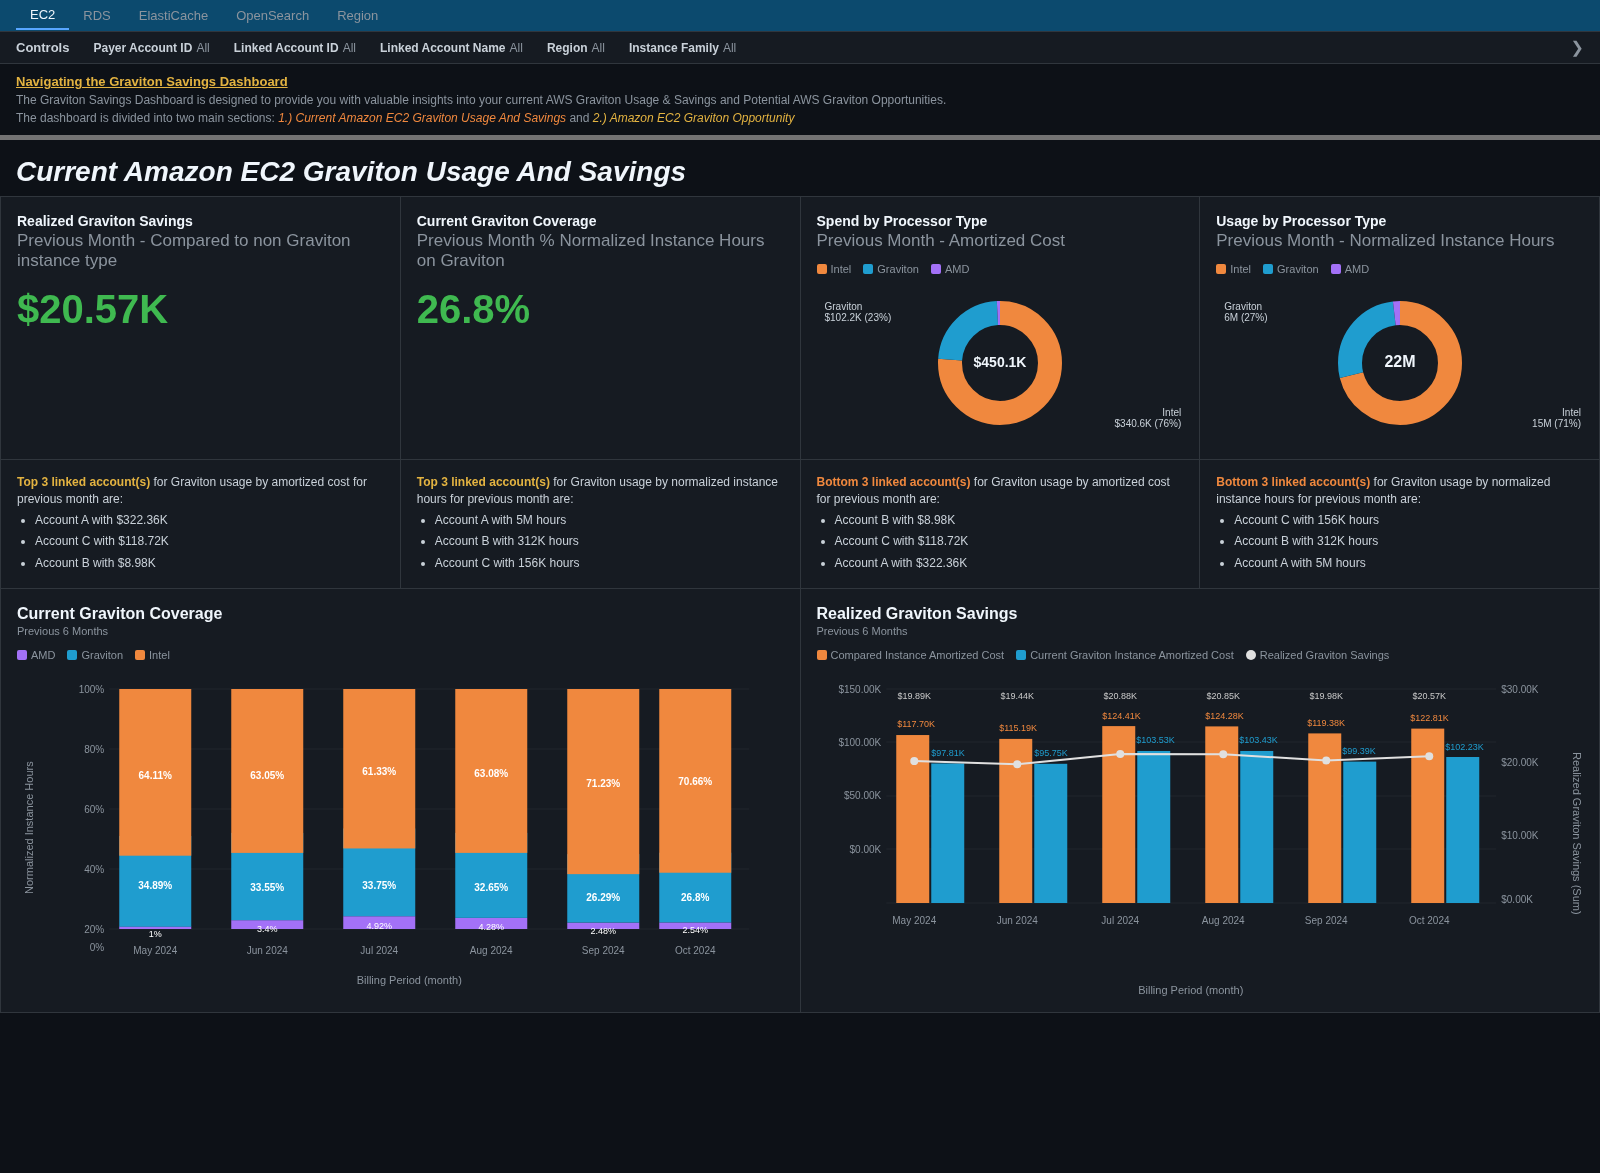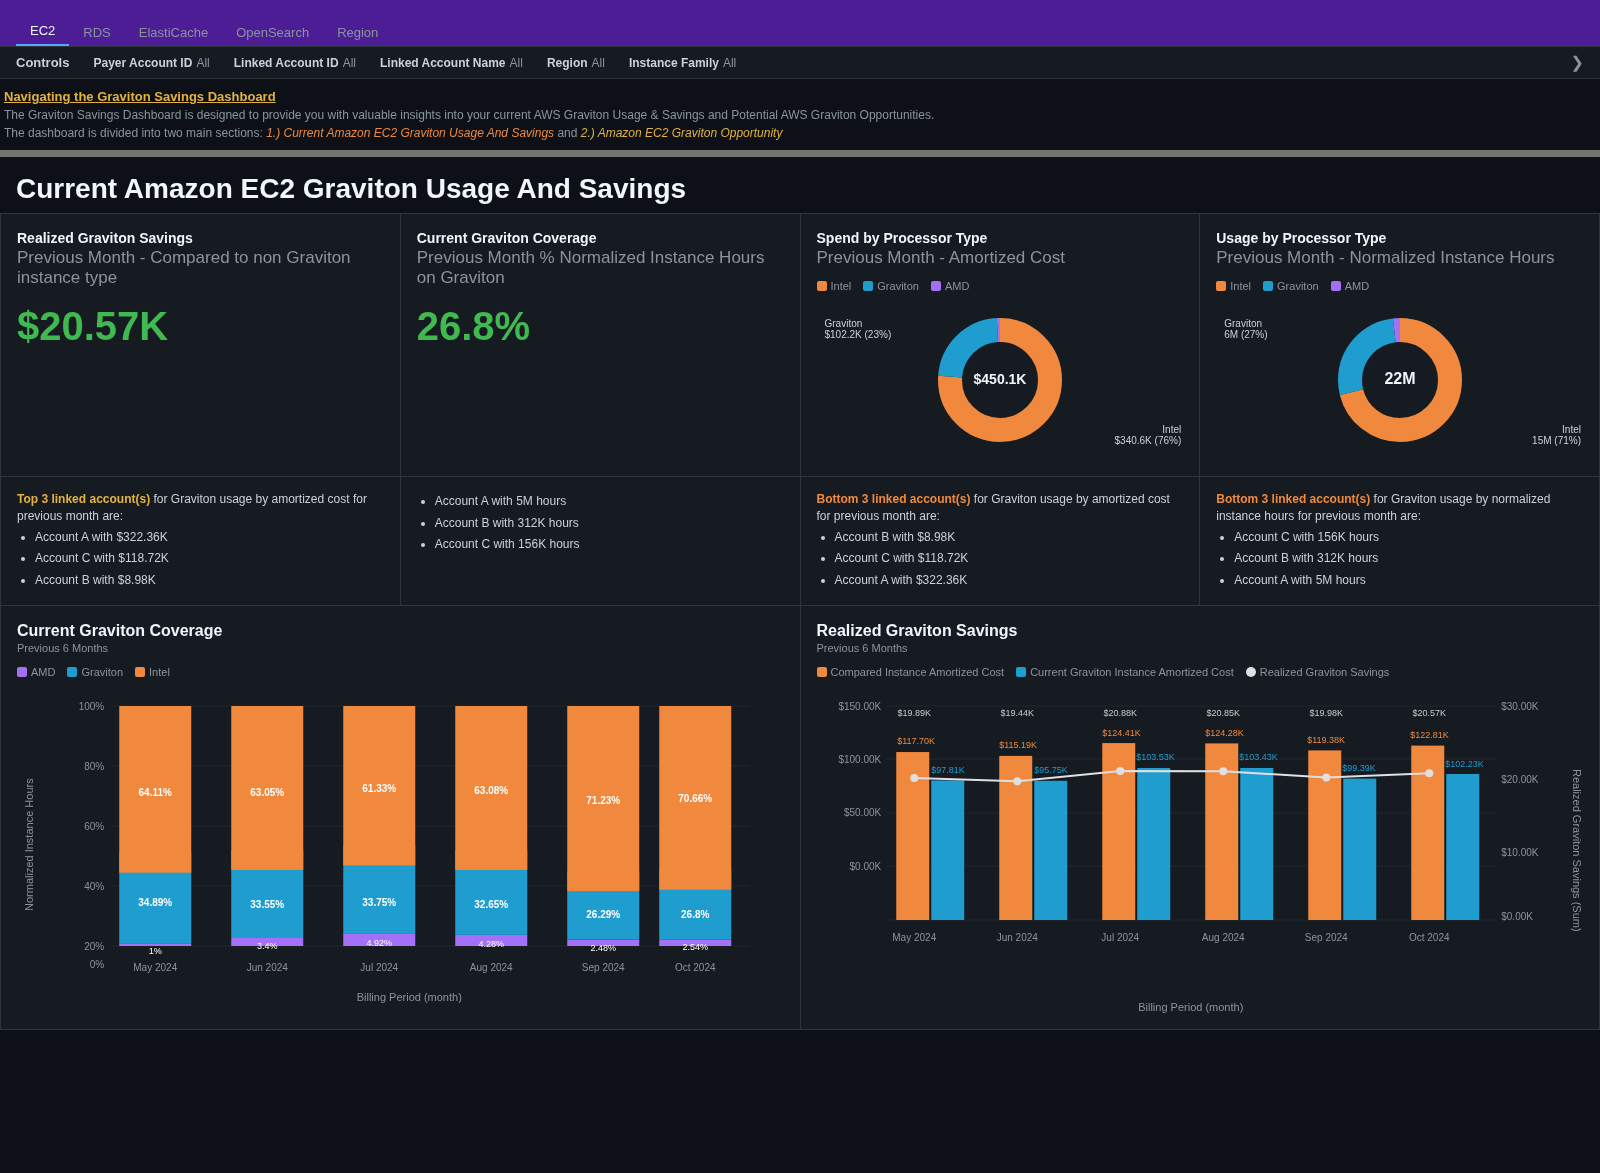--- a/index.html
+++ b/index.html
@@ -7,26 +7,26 @@
       background: #0d1117;
       color: #c9d1d9;
       font-family: 'Segoe UI', Arial, sans-serif;
       font-size: 12px;
       min-height: 1173px;
       width: 1600px;
       overflow-x: hidden;
     }
     
     .top-nav {
-      background: #4c1d95;
+      background: #0c4a6e;
       border-bottom: 1px solid #30363d;
       display: flex;
-      align-items: flex-end;
+      align-items: center;
       padding: 0 16px;
-      height: 47px;
+      height: 32px;
     }
     .top-nav .tab {
       padding: 6px 14px;
       cursor: pointer;
       color: #8b949e;
       font-size: 13px;
     }
     .top-nav .tab.active {
       color: #f0f6fc;
       border-bottom: 2px solid #58a6ff;
@@ -51,42 +51,43 @@
     .filter-bar .filter-item .label { color: #c9d1d9; font-weight: 600; }
     .filter-bar .expand-icon {
       margin-left: auto;
       color: #8b949e;
       font-size: 16px;
       cursor: pointer;
     }
     
     .info-banner {
       background: #0d1117;
-      padding: 10px 4px;
-      border-bottom: 7px solid #737373;
+      padding: 10px 16px;
+      border-bottom: 5px solid #737373;
     }
     .info-banner .title-link {
       color: #e3b341;
       font-weight: 700;
       font-size: 13px;
       text-decoration: underline;
     }
     .info-banner .desc {
       color: #8b949e;
       font-size: 12px;
       margin-top: 4px;
     }
     .info-banner .link-orange { color: #f0883e; font-style: italic; }
     .info-banner .link-yellow { color: #e3b341; font-style: italic; }
     
     .section-header {
       padding: 16px 3px 8px 16px;
       font-size: 28px;
       font-weight: 700;
       color: #f0f6fc;
+      font-style: italic;
     }
     
     .cards-row {
       display: grid;
       grid-template-columns: 1fr 1fr 1fr 1fr;
       gap: 0;
       border-top: 1px solid #30363d;
       border-left: 1px solid #30363d;
       margin: 0 0 0 0;
     }
@@ -347,20 +348,24 @@
       <span> for Graviton usage by amortized cost for previous month are:</span>
     </div>
     <ul>
       <li>Account A with $322.36K</li>
       <li>Account C with $118.72K</li>
       <li>Account B with $8.98K</li>
     </ul>
   </div>
 
   <div class="account-card">
+    <div class="acct-title">
+      <span class="highlight-yellow">Top 3 linked account(s)</span>
+      <span> for Graviton usage by normalized instance hours for previous month are:</span>
+    </div>
     <ul>
       <li>Account A with 5M hours</li>
       <li>Account B with 312K hours</li>
       <li>Account C with 156K hours</li>
     </ul>
   </div>
 
   <div class="account-card">
     <div class="acct-title">
       <span class="highlight-orange">Bottom 3 linked account(s)</span>

